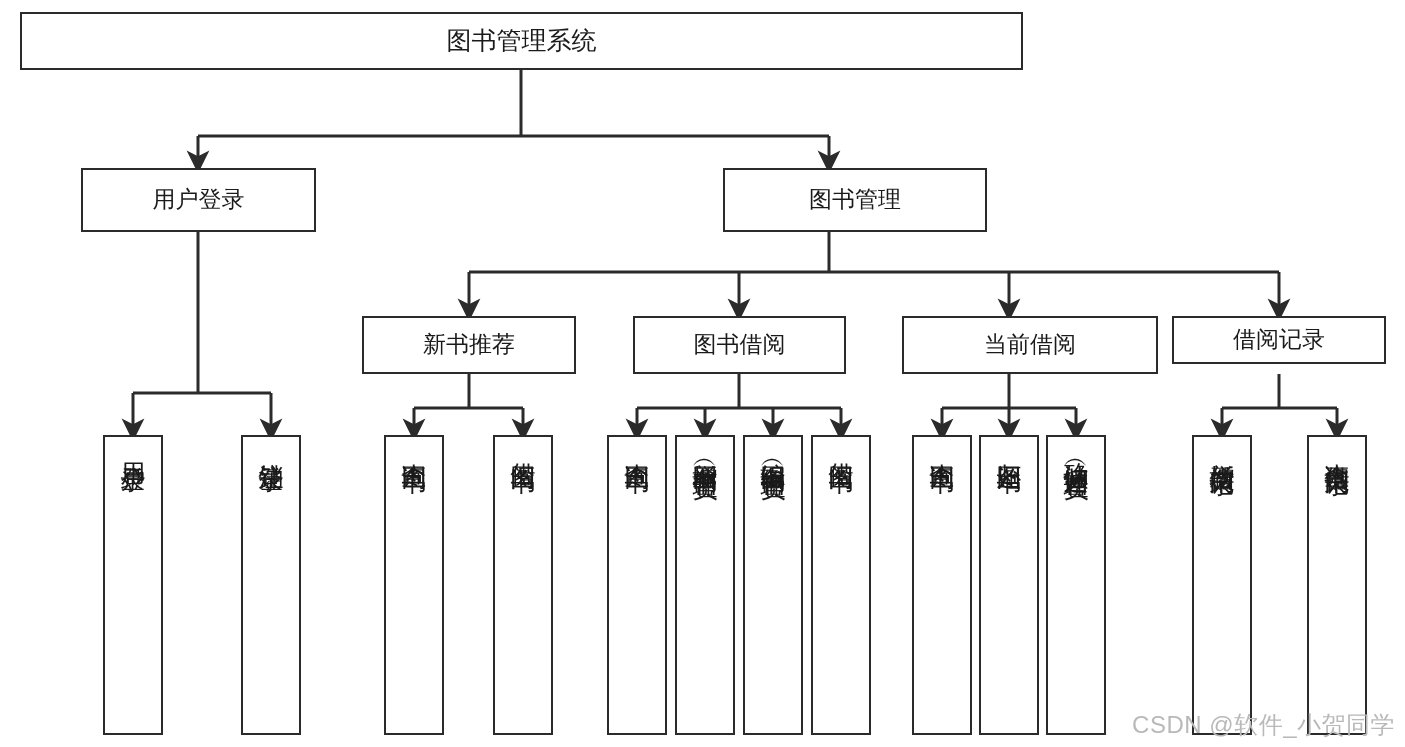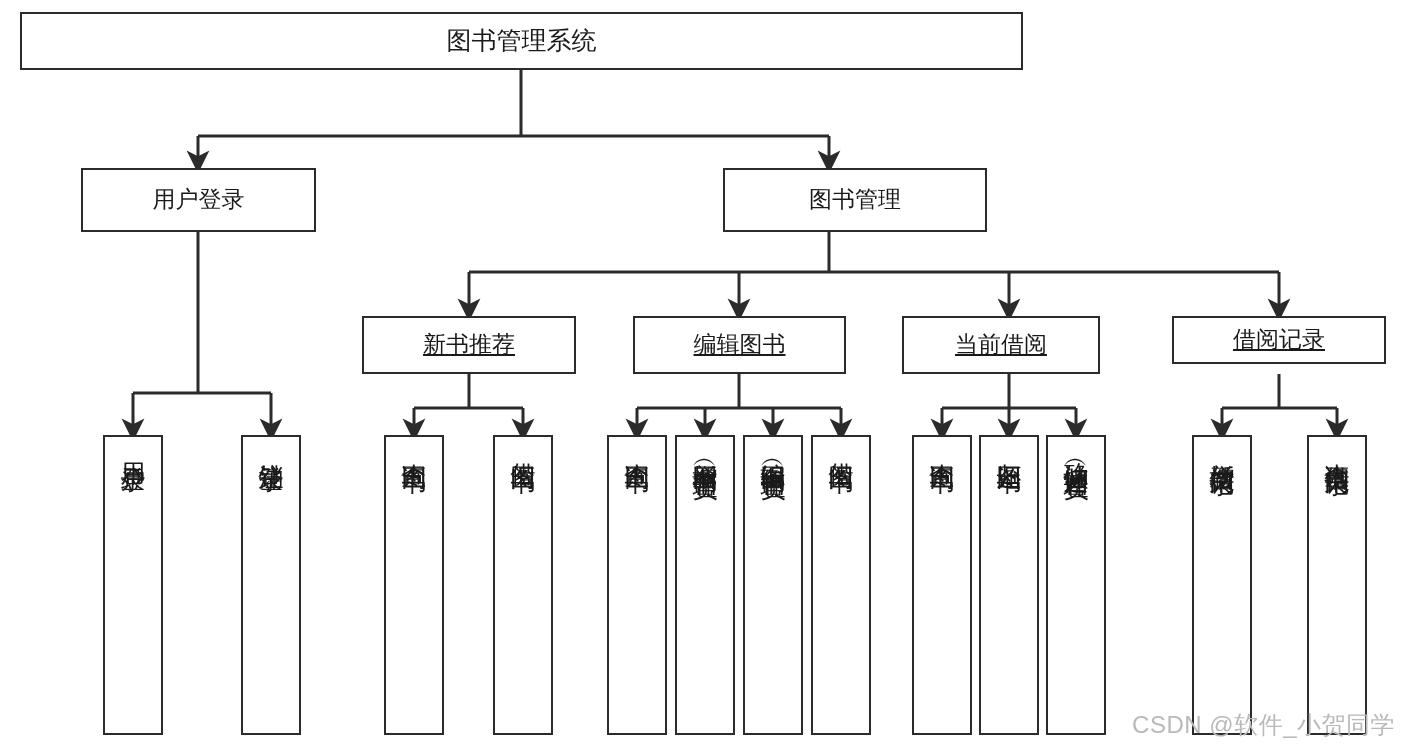--- a/index.html
+++ b/index.html
@@ -34,21 +34,21 @@
     justify-content: center;
   }
   .node-label {
     color: #1a1a1a;
     text-align: center;
     line-height: 1.18;
     white-space: nowrap;
   }
   .level1 .node-label { font-size: 25px; }
   .level2 .node-label { font-size: 23px; }
-  .level3 .node-label { font-size: 23px; text-decoration: underline; }
+  .level3 .node-label { font-size: 23px; }
   .leaf {
     align-items: flex-start;
     justify-content: center;
     padding-top: 6px;
   }
   .leaf .node-label {
     writing-mode: vertical-rl;
     text-orientation: upright;
     font-size: 25px;
     letter-spacing: 2px;
@@ -148,24 +148,24 @@
 
   <div class="node-box level2" style="left:711px; top:168px; width:264px; height:64px;margin-left:12px;">
     <span class="node-label">图书管理</span>
   </div>
 
   <div class="node-box level3" style="left:362px; top:316px; width:214px; height:58px;">
     <span class="node-label">新书推荐</span>
   </div>
 
   <div class="node-box level3" style="left:633px; top:316px; width:213px; height:58px;">
-    <span class="node-label">编辑图书</span>
-  </div>
-
-  <div class="node-box level3" style="left:902px; top:316px; width:198px; height:58px;">
+    <span class="node-label">图书借阅</span>
+  </div>
+
+  <div class="node-box level3" style="left:902px; top:316px; width:256px; height:58px;">
     <span class="node-label">当前借阅</span>
   </div>
 
   <div class="node-box level3" style="left:1172px; top:316px; width:214px; height:48px;">
     <span class="node-label">借阅记录</span>
   </div>
 
   <div class="node-box leaf" style="left:103px; top:435px; width:60px; height:300px;">
     <span class="node-label">用户登录</span>
   </div>

